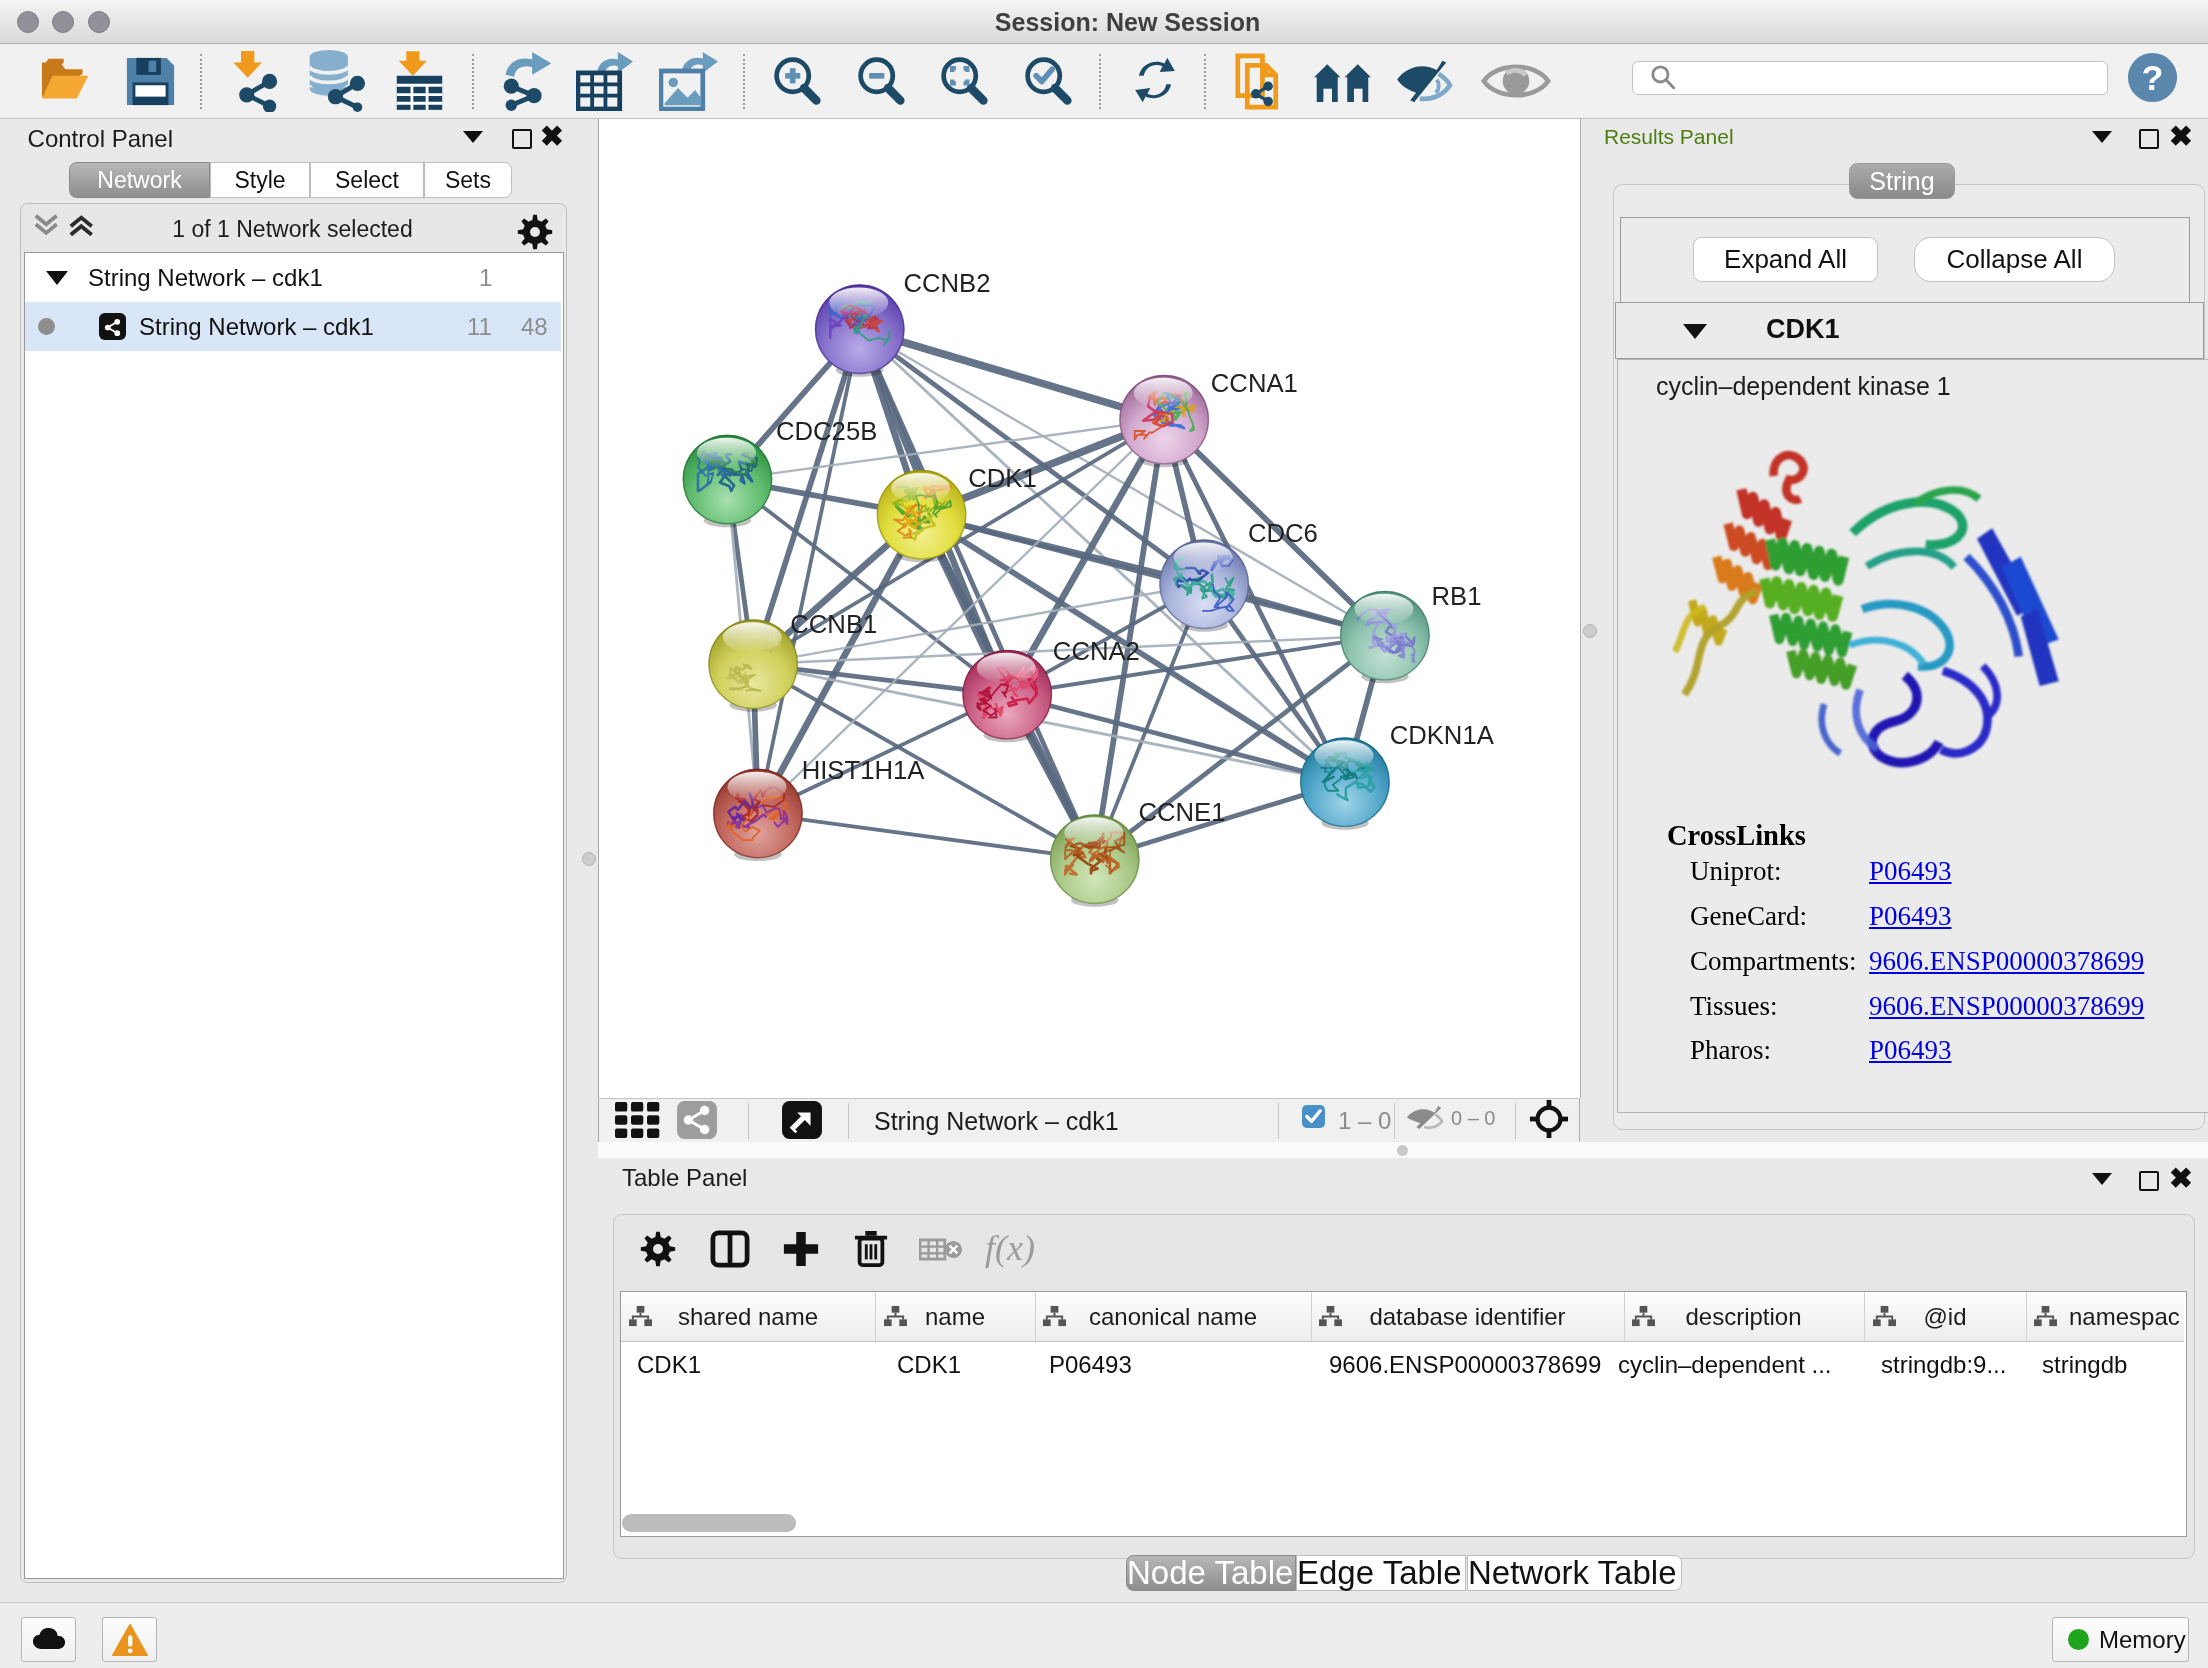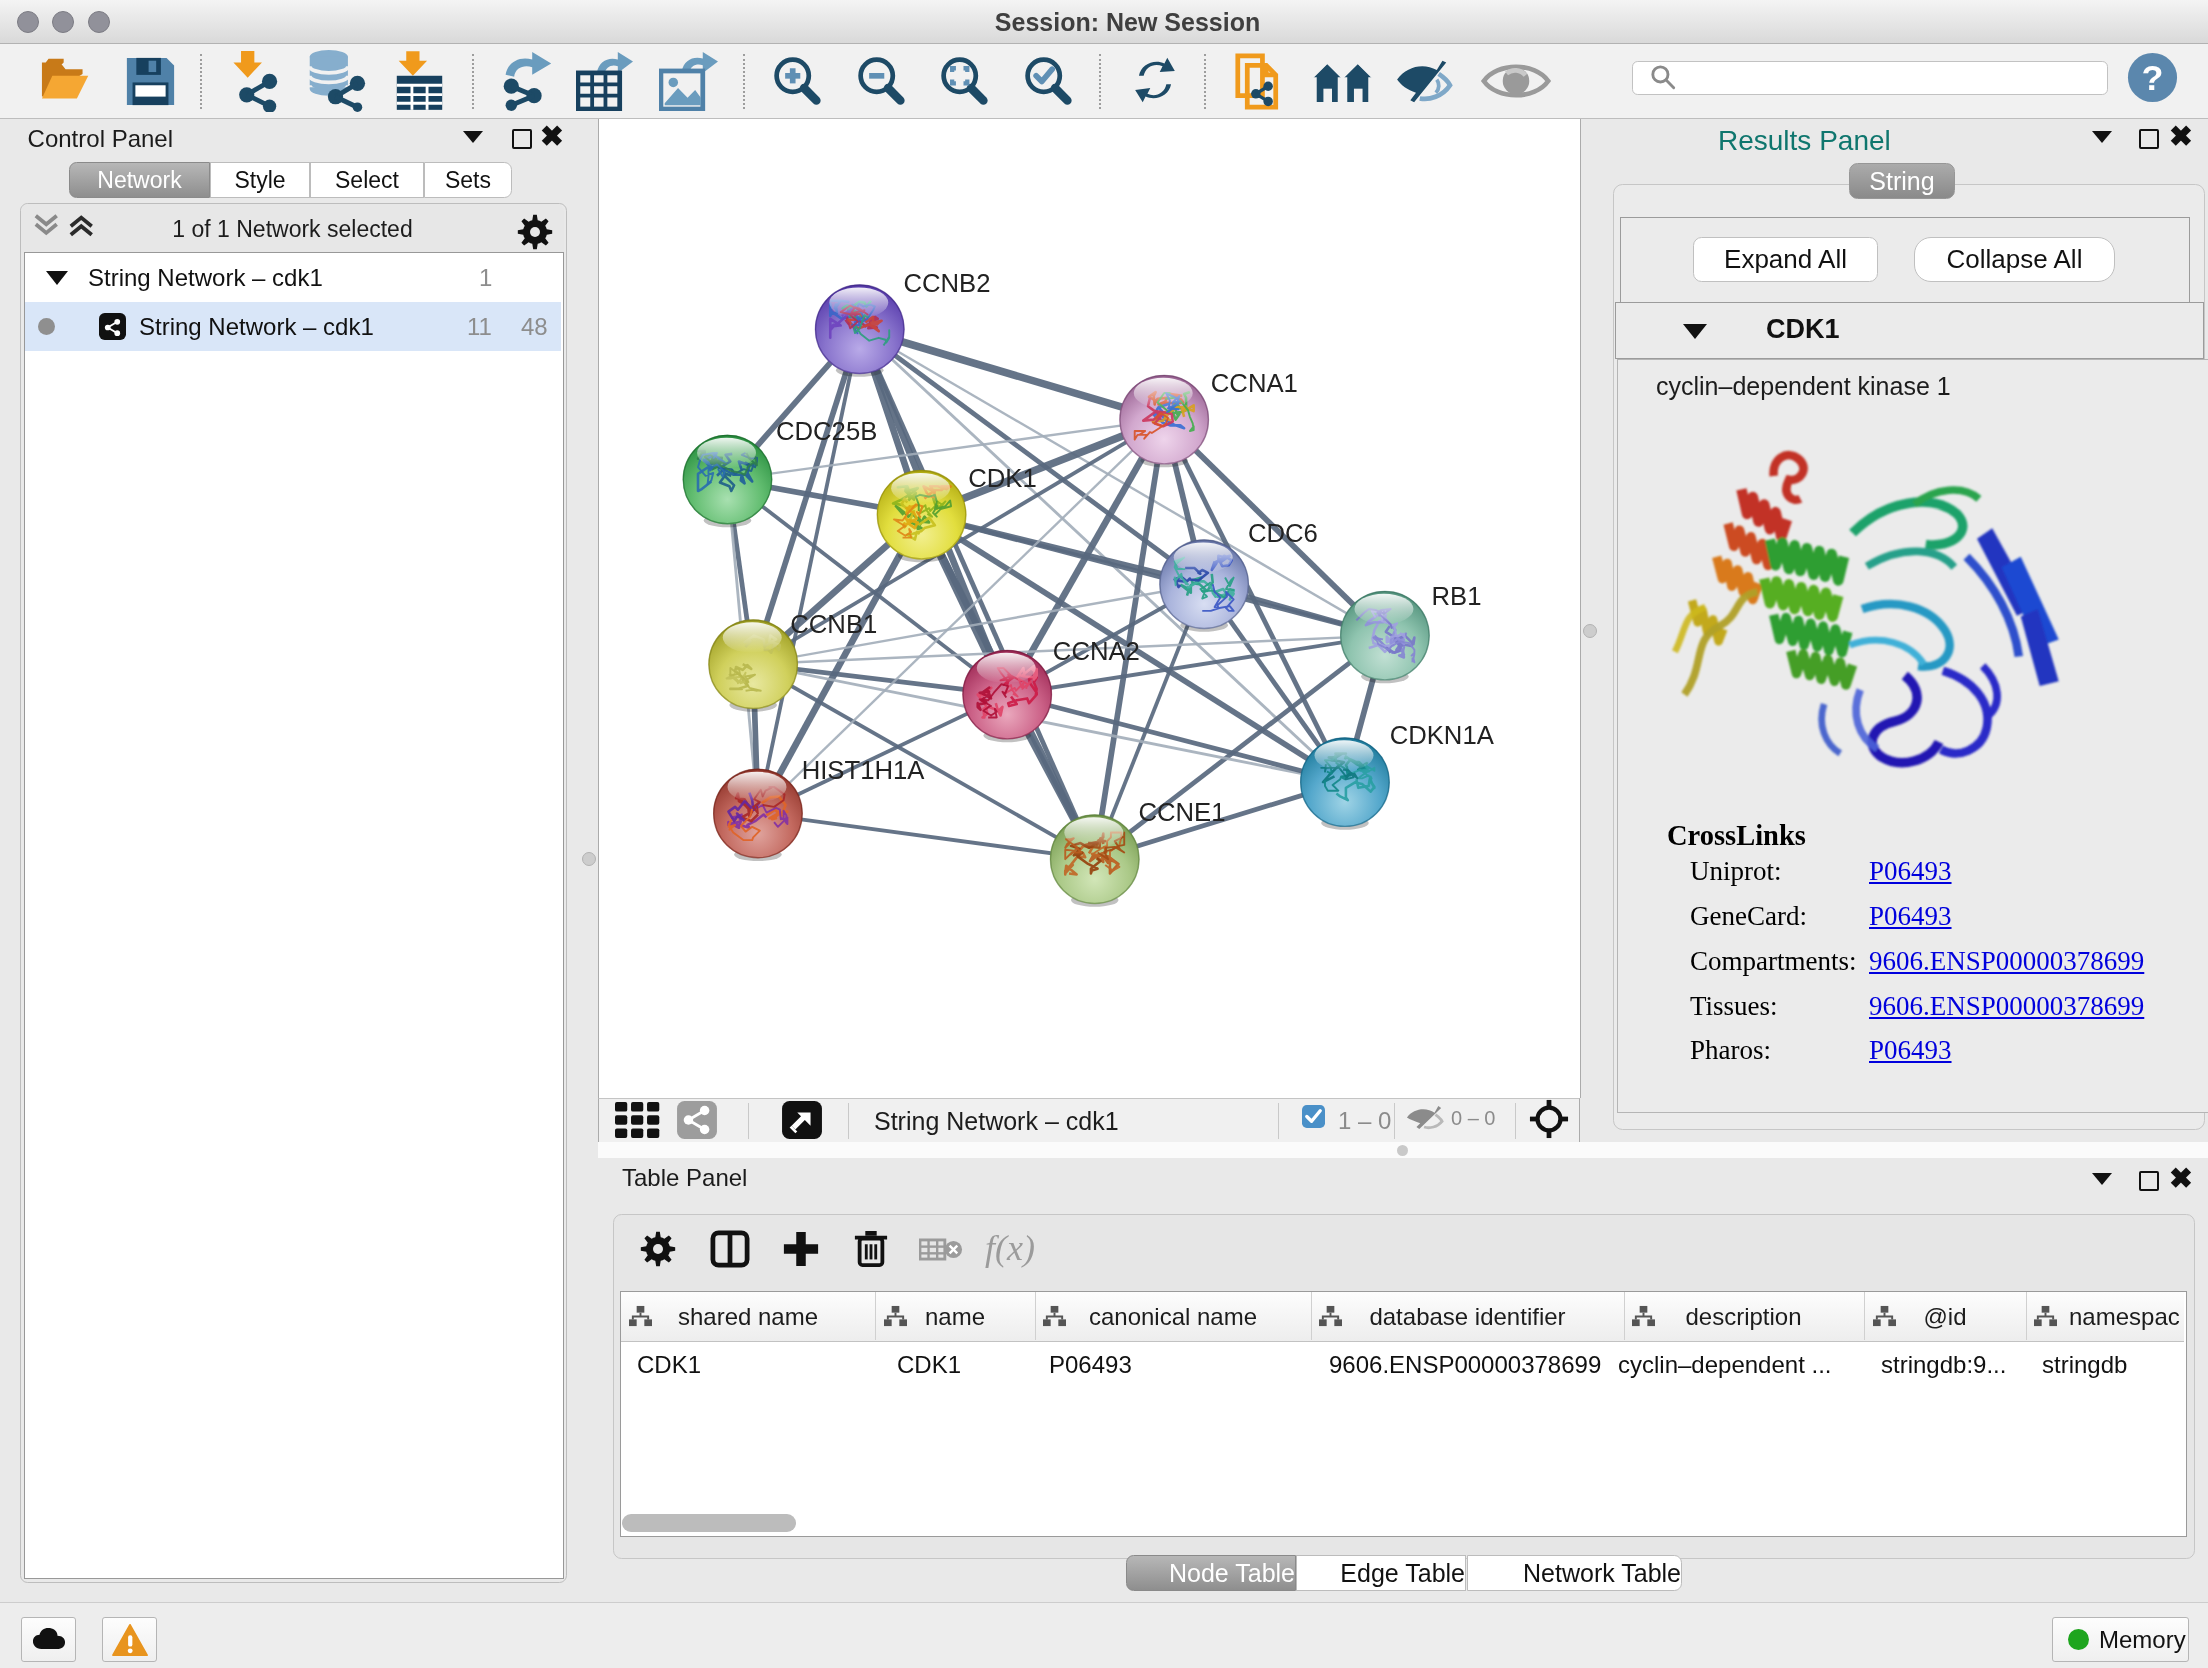--- a/index.html
+++ b/index.html
@@ -36,21 +36,21 @@
   #cp-row1{left:25px;top:253px;width:536px;height:49px;background:#fff;}
   #cp-row2{left:25px;top:302px;width:536px;height:49px;background:#d9e6f8;}
   
   #canvas{left:598px;top:119px;width:981px;height:979px;background:#fff;
     border-left:1px solid #ababab;border-right:1px solid #ababab;}
   #canvasbar{left:598px;top:1098px;width:982px;height:45px;background:#f0f0f0;
     border-top:1px solid #c4c4c4;border-left:1px solid #ababab;border-right:1px solid #ababab;box-sizing:border-box;}
   #hsplit{left:598px;top:1142px;width:1610px;height:16px;background:#fbfbfb;}
   .cbsep{position:absolute;top:3.8px;height:36px;width:0;border-left:1px solid #c9c9c9;}
   
-  #rp-title{left:1718px;top:125px;font-size:28px;color:#0f766e;}
+  #rp-title{left:1604px;top:125px;font-size:21px;color:#4d7c0f;}
   #rp-outer{left:1613px;top:184px;width:590px;height:944px;background:#ebebeb;
     border:1px solid #c6c6c6;border-radius:9.5px;}
   #rp-stringtab{left:1849px;top:163px;width:106px;height:36px;
     background:linear-gradient(#ababab,#8a8a8a);border:1px solid #979797;border-radius:8.6px;
     color:#fff;font-size:25px;text-align:center;line-height:34px;box-sizing:border-box;}
   #rp-box1{left:1620px;top:217px;width:568px;height:84px;background:#ebebeb;
     border:1.9px solid #9b9b9b;}
   .rpbtn{position:absolute;top:237px;height:45px;background:#fff;border:1px solid #c0c0c0;
     border-radius:8.6px;font-size:26px;color:#111;text-align:center;line-height:43px;box-sizing:border-box;}
   #rp-box2{left:1615px;top:302px;width:587px;height:55px;background:#ebebeb;border:1px solid #9b9b9b;}
@@ -61,22 +61,22 @@
   #tp-title{left:622px;top:1164px;font-size:24px;color:#1b1b1b;}
   #tp-outer{left:613px;top:1214px;width:1580px;height:343px;background:#e6e6e6;
     border:1px solid #c6c6c6;border-radius:8.6px;}
   #tp-table{left:620px;top:1291px;width:1565px;height:244px;background:#fff;border:1px solid #9a9a9a;}
   #tp-head{left:621px;top:1292px;width:1563px;height:49px;
     background:linear-gradient(#fdfdfd,#ededed);border-bottom:1px solid #c2c2c2;}
   .thcell{position:absolute;top:0;height:48px;border-right:1px solid #d0d0d0;}
   .thtext{position:absolute;top:10.5px;width:100%;text-align:center;font-size:24px;color:#1c1c1c;}
   .tdtext{position:absolute;top:1351px;font-size:24px;color:#111;}
   .tabbtn2{position:absolute;top:1555px;height:36px;box-sizing:border-box;
-    border:1px solid #bcbcbc;background:#fff;color:#111;font-size:25px;
-    text-align:right;line-height:34px;}
+    border:1px solid #bcbcbc;background:#fff;color:#111;font-size:33px;
+    text-align:left;line-height:34px;}
   .tabbtn2.tabsel{background:linear-gradient(#b7b7b7,#8e8e8e);color:#fff;border-color:#8a8a8a;}
   
   #statusbar{left:0;top:1602px;width:2208px;height:67px;background:#ededed;border-top:1px solid #cdcdcd;}
   .statbtn{position:absolute;top:14.3px;height:45px;background:linear-gradient(#fdfdfd,#efefef);
     border:1px solid #b5b5b5;border-radius:2.9px;box-sizing:border-box;}
 </style>
 </head>
 <body>
 
 <div class="abs" id="titlebar">

